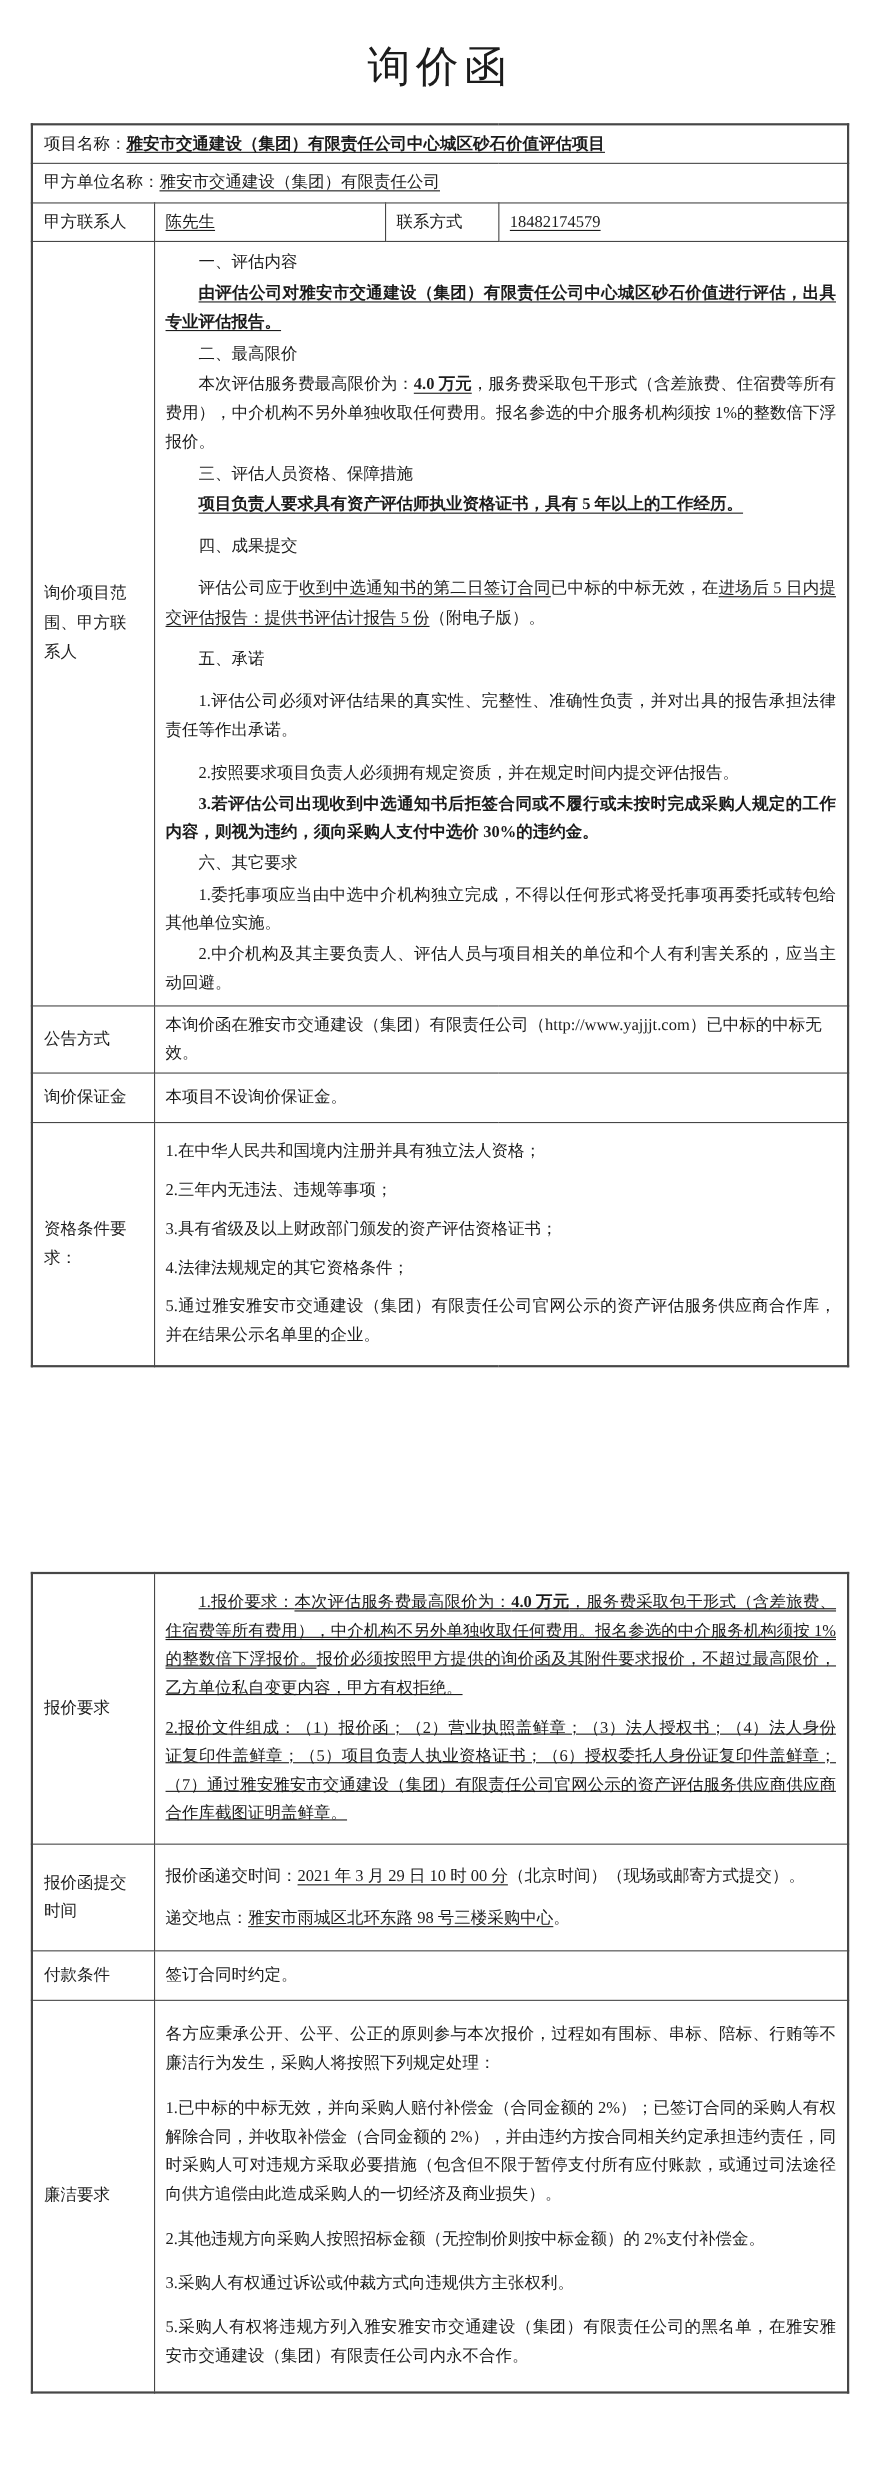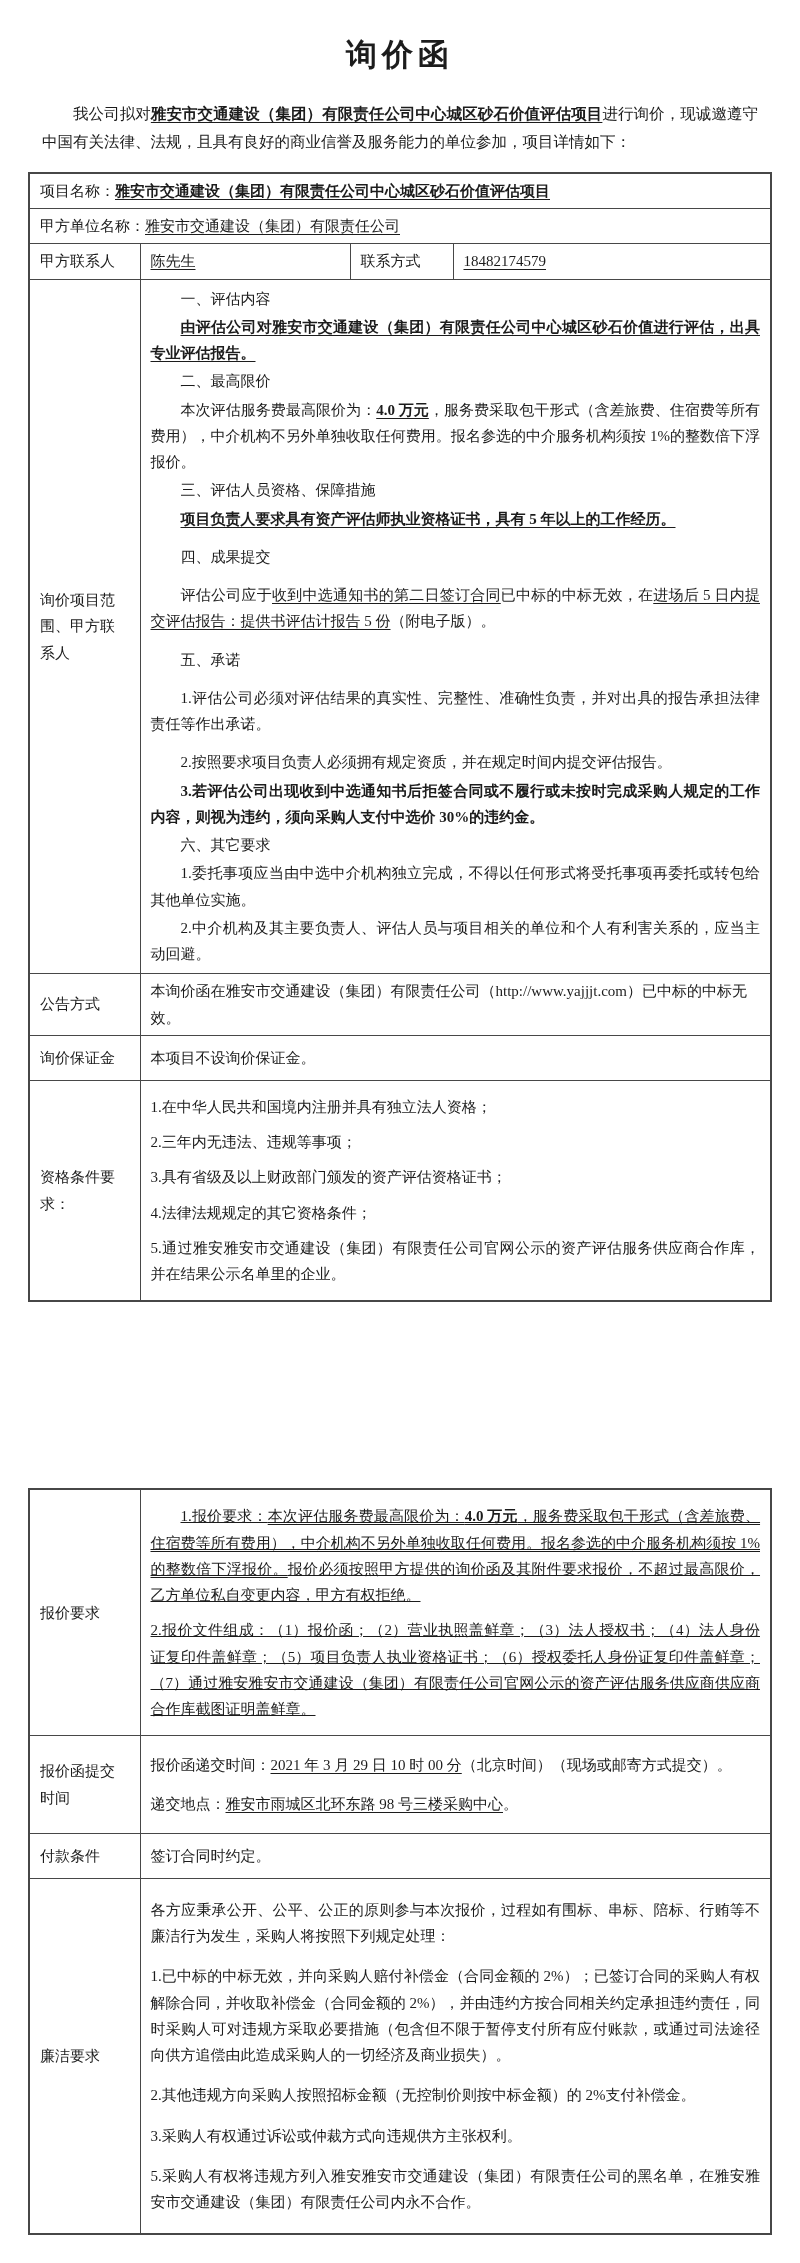--- a/index.html
+++ b/index.html
@@ -9,22 +9,22 @@
     min-height: 2263px;
     background: #ffffff;
     color: #1c1c1c;
     font-family: "Liberation Serif", "DejaVu Serif", serif;
   }
   .page { width: 800px; min-height: 2263px; padding-top: 34px; }
 
   .doc-title {
     margin: 0 0 24px 0;
     text-align: center;
-    font-size: 31px;
-    font-weight: 700;
+    font-size: 39px;
+    font-weight: 400;
     letter-spacing: 5px;
   }
 
   .intro {
     width: 716px;
     margin: 0 auto 16px auto;
     font-size: 15.5px;
     line-height: 1.8;
     text-indent: 2em;
     text-align: justify;
@@ -70,21 +70,20 @@
   .tbl2 { margin-top: 186px; }
   .bottom-space { height: 470px; }
 </style>
 </head>
 <body>
 
 <div class="page">
 
   <h1 class="doc-title">询价函</h1>
 
-  <p class="intro"><span>我公司拟对</span><span class="b u">雅安市交通建设（集团）有限责任公司中心城区砂石价值评估项目</span><span>进行询价，现诚邀遵守中国有关法律、法规，且具有良好的商业信誉及服务能力的单位参加，项目详情如下：</span></p>
 
   <table class="tbl">
     <colgroup>
       <col style="width:111px">
         <col style="width:210px">
         <col style="width:103px">
         <col style="width:318px">
     </colgroup>
     <tbody>
         <tr>

